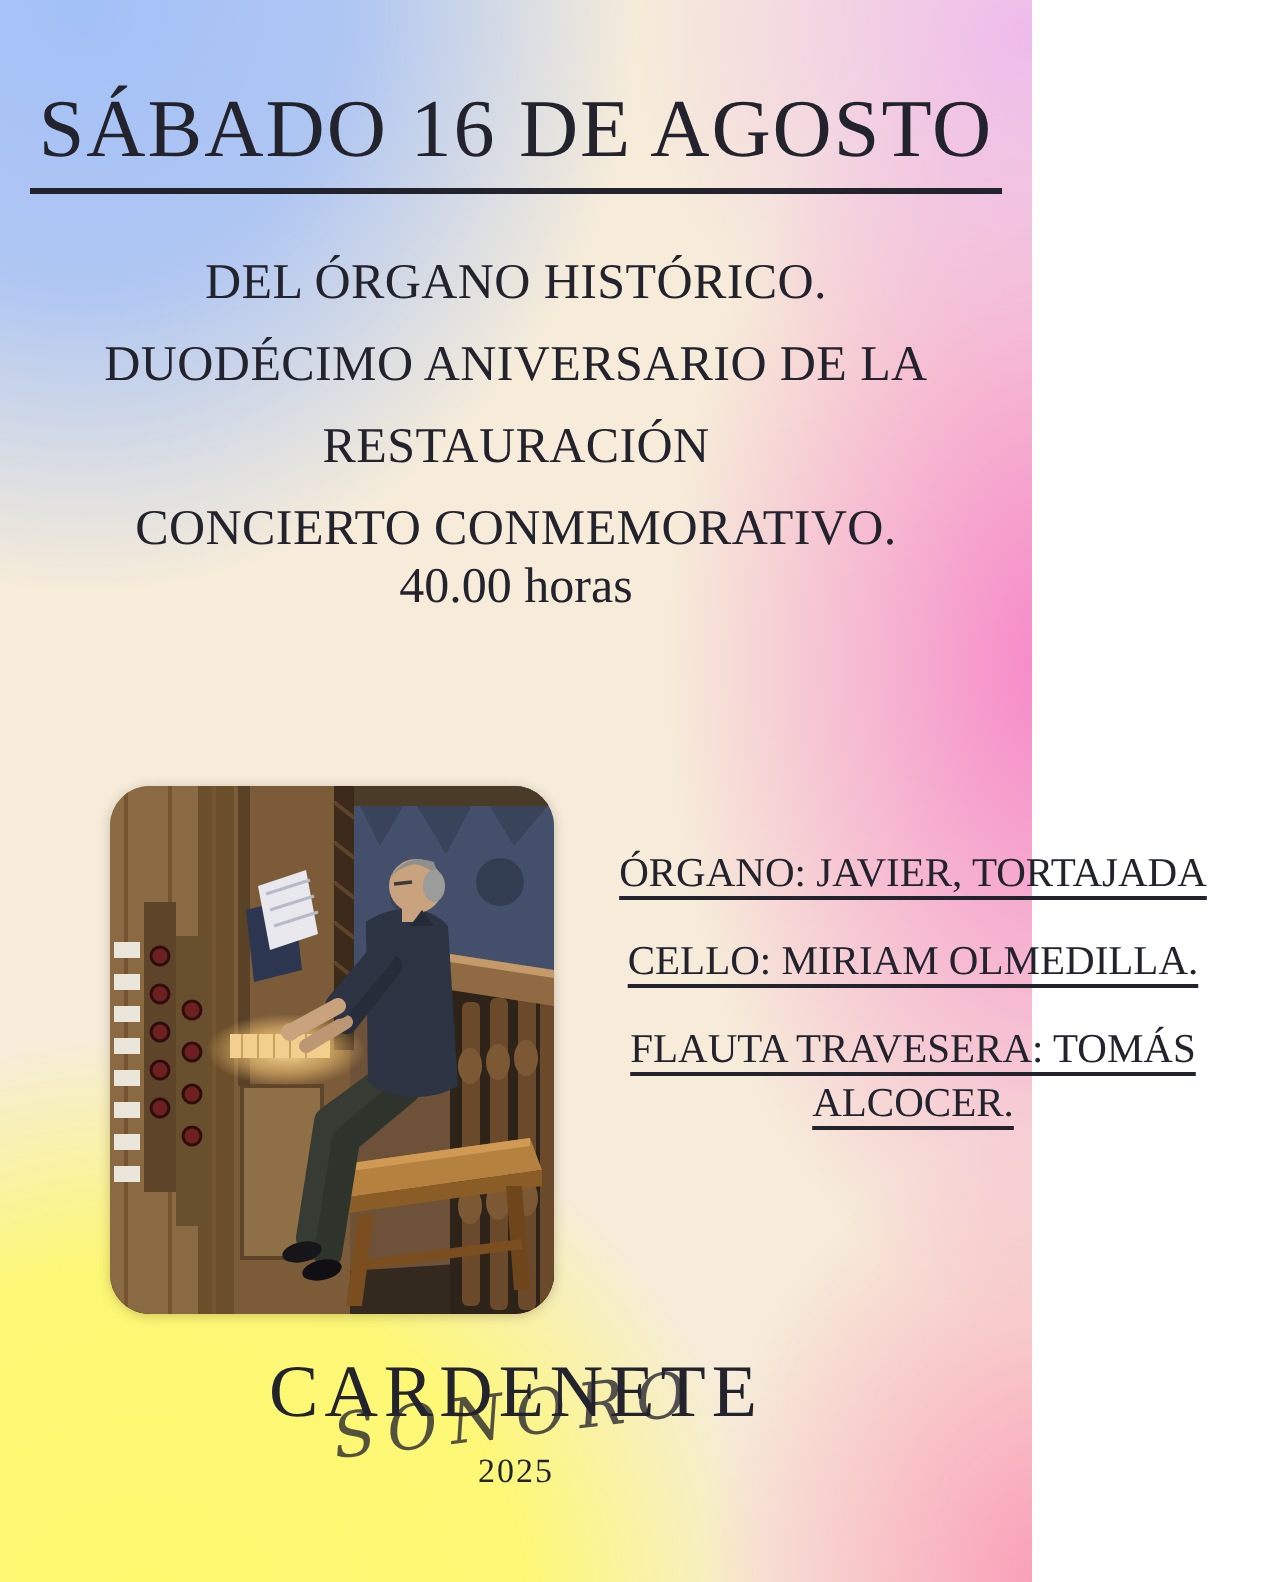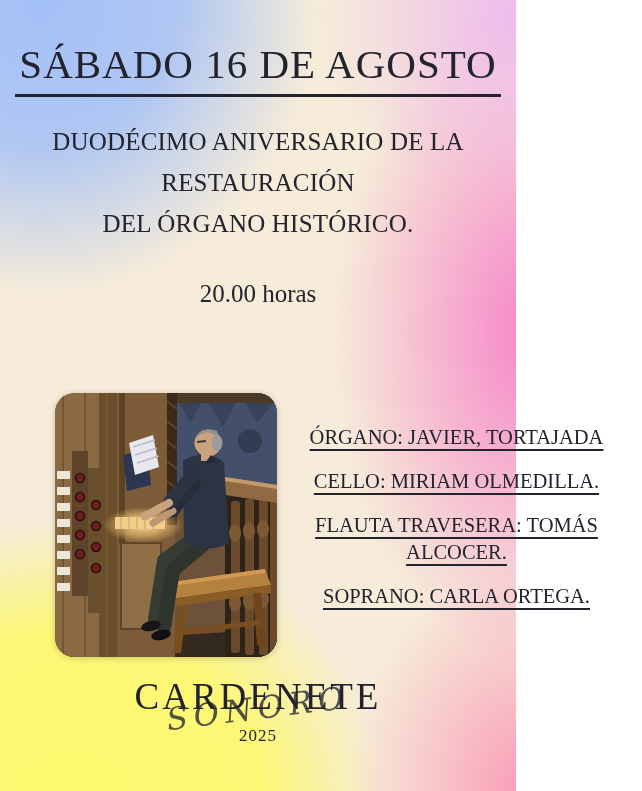--- a/index.html
+++ b/index.html
@@ -83,26 +83,27 @@
 </head>
 <body>
 
 <div class="poster">
 
   <div class="title">
     <span>SÁBADO 16 DE AGOSTO</span>
   </div>
 
   <div class="subtitle">
+    <div>DEL ÓRGANO HISTÓRICO.</div>
     <div>DUODÉCIMO ANIVERSARIO  DE LA RESTAURACIÓN</div>
-    <div>DEL ÓRGANO HISTÓRICO.</div>
+    <div>CONCIERTO CONMEMORATIVO.</div>
   </div>
 
   <div class="venue">
-    <div>20.00 horas</div>
+    <div>40.00 horas</div>
   </div>
 
   <div class="photo">
     <svg viewBox="0 0 222 264" preserveAspectRatio="none">
       <defs>
         <radialGradient id="glow" cx="50%" cy="50%" r="50%">
           <stop offset="0%" stop-color="#ffe9a8" stop-opacity="0.95"></stop>
           <stop offset="60%" stop-color="#f7c877" stop-opacity="0.55"></stop>
           <stop offset="100%" stop-color="#f7c877" stop-opacity="0"></stop>
         </radialGradient>
@@ -221,21 +222,20 @@
         <path d="M142,49 L151,48" stroke="#3a3a3a" stroke-width="1.8"></path>
         <path d="M150,70 L156,62 L162,70" fill="#232a38"></path>
       </g>
     </svg>
   </div>
 
   <div class="performers">
     <div class="performer">ÓRGANO: JAVIER, TORTAJADA</div>
     <div class="performer">CELLO: MIRIAM OLMEDILLA.</div>
     <div class="performer">FLAUTA TRAVESERA: TOMÁS ALCOCER.</div>
-    <div class="performer">SOPRANO: CARLA ORTEGA.</div>
   </div>
 
   <div class="brand">
     <div class="brand-name">CARDENETE</div>
     <div class="brand-script">SONORO</div>
     <div class="brand-year">2025</div>
   </div>
 
 </div>
 

